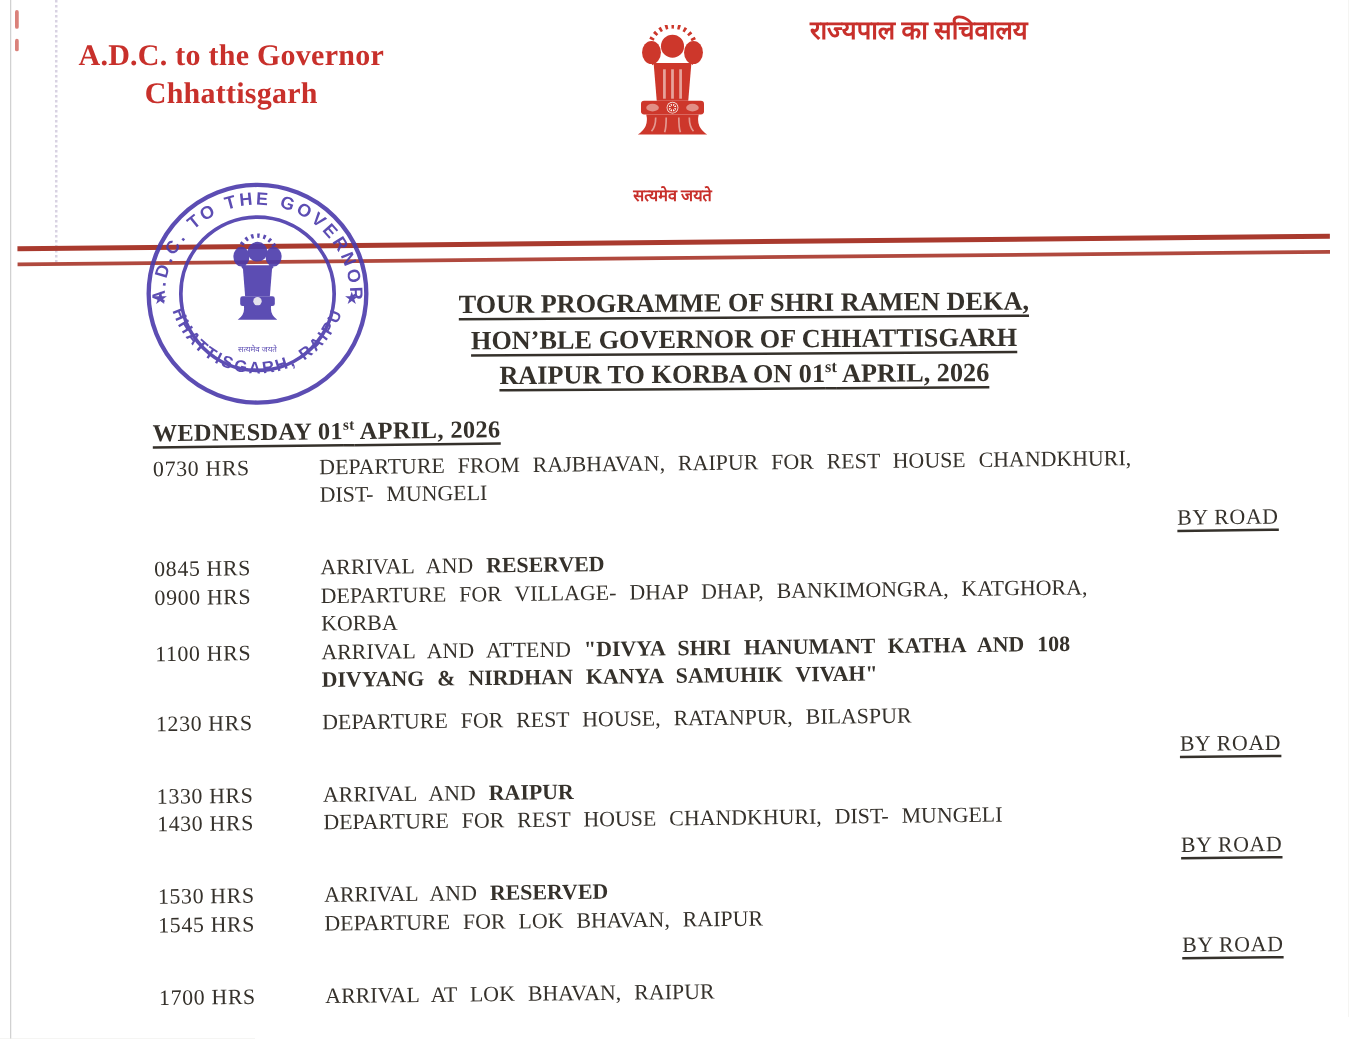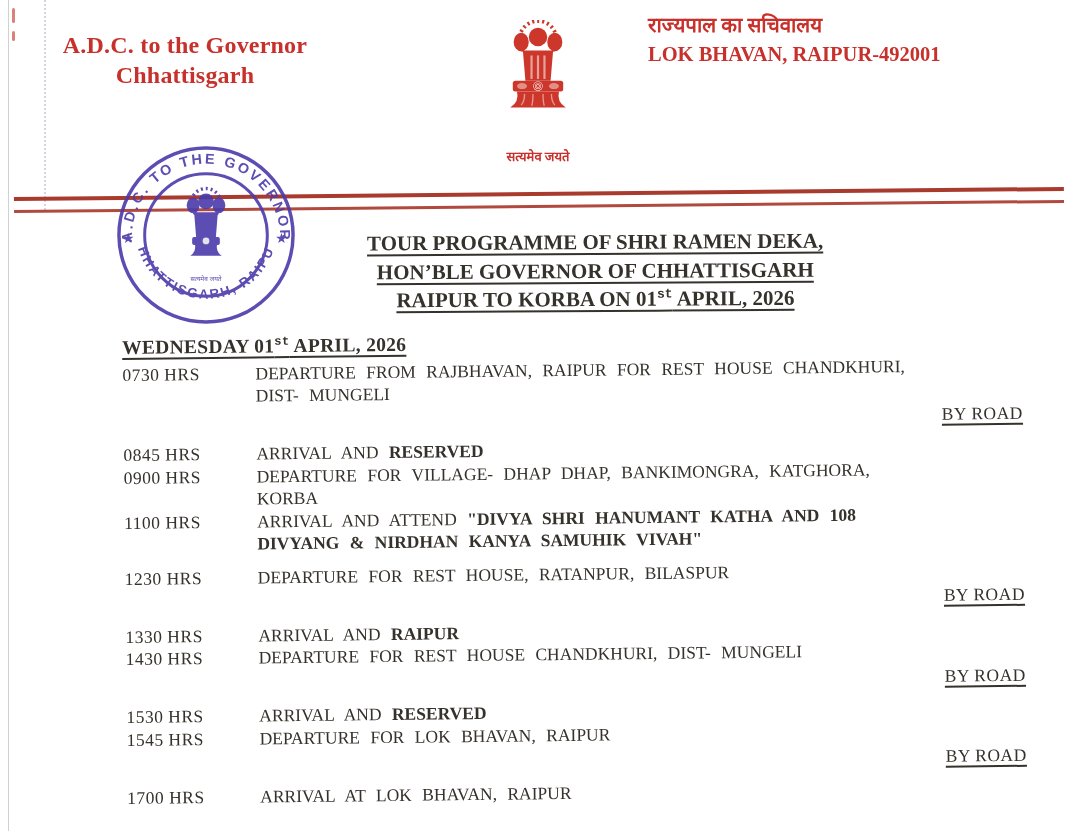--- a/index.html
+++ b/index.html
@@ -48,21 +48,21 @@
     font-size:17.5px;line-height:22.5px;color:var(--ink,#35312b);
     transform:rotate(-0.65deg);transform-origin:left top;}
   .day{font-weight:bold;font-size:19.5px;letter-spacing:.3px;margin-bottom:4px;}
   .row{display:flex;}
   .time{width:133px;flex:none;letter-spacing:.5px;}
   .desc{width:767px;white-space:pre-wrap;word-spacing:6px;}
   .desc .b{font-weight:bold;}
   .byroad{width:900px;text-align:right;margin:3px 0 10px;letter-spacing:.5px;}
   .byroad + .row{margin-top:9px;}
   .row.gap{margin-top:11px;}
-  sup{font-size:62%;vertical-align:super;line-height:0;font-family:Liberation Mono, monospace;}
+  sup{font-size:62%;vertical-align:super;line-height:0;}
 </style>
 </head>
 <body>
 
 <div class="page">
 
   <div class="scan-edge"></div>
   <div class="fold-dots"></div>
   <div class="tick tick1"></div>
   <div class="tick tick2"></div>
@@ -89,21 +89,20 @@
       <circle cx="50" cy="78.5" r="4.2" fill="none" stroke="var(--emblem_red,#cd372b)" stroke-width="1.4"></circle>
       <path d="M50 74.5 v8 M46 78.5 h8 M47.2 75.7 l5.6 5.6 M52.8 75.7 l-5.6 5.6" stroke="var(--emblem_red,#cd372b)" stroke-width="1"></path>
       <path d="M25 85 q3 12 -8 19 h66 q-11 -7 -8 -19 z"></path>
       <path d="M34 88 q0 9 -4 13 M44 88 q0 10 -1.5 14 M56 88 q0 10 1.5 14 M66 88 q0 9 4 13" stroke="#fcfbf7" stroke-width="1.6" fill="none" opacity=".5"></path>
     </g>
   </svg>
   <div class="emblem-caption">सत्यमेव जयते</div>
 
   <div class="hdr-right">
     <div>राज्यपाल का सचिवालय</div>
-    <div>LOK BHAVAN, RAIPUR-492001</div>
   </div>
 
   <div class="rules">
     <div class="rule r1"></div>
     <div class="rule r2"></div>
   </div>
 
   <svg class="stamp" viewBox="0 0 186 186" aria-hidden="true">
     <defs>
       <path id="arcT" d="M 18 96 A 75 75 0 1 1 168 96"></path>

